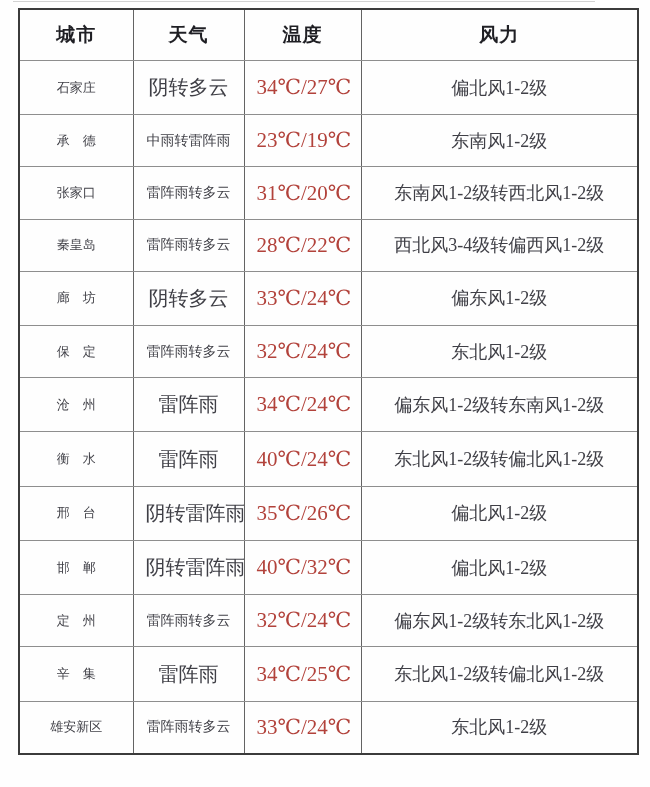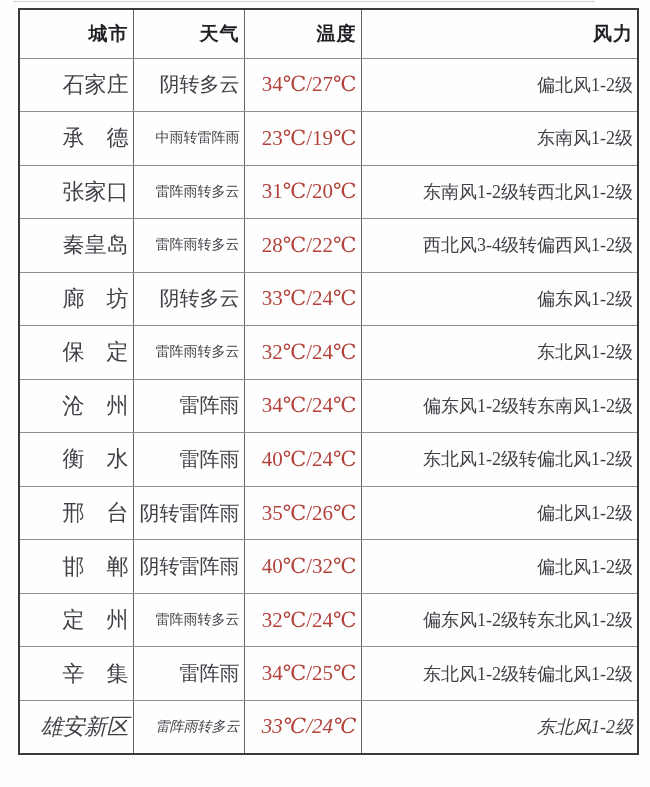--- a/index.html
+++ b/index.html
@@ -32,38 +32,38 @@
     width: 619px;
     height: 747px;
     border-collapse: collapse;
     table-layout: fixed;
     background: #fefefe;
     border: 2px solid var(--border-dark, #3b3b3b);
   }
   th, td {
     border-right: 1px solid var(--line-v, #636363);
     border-bottom: 1px solid var(--line-h, #8e8e8e);
-    text-align: right;
+    text-align: center;
     vertical-align: middle;
-    padding: 4px;
+    padding: 12px;
     overflow: hidden;
     white-space: nowrap;
   }
   th:last-child, td:last-child { border-right: none; }
-  tr:last-child td { border-bottom: none; font-style: italic; }
+  tr:last-child td { border-bottom: none; }
   thead tr { height: 49px; }
   tbody tr { height: 49.85px; }
   th {
     font-size: 19px;
     font-weight: bold;
     color: #1f1f24;
     letter-spacing: 1px;
   }
   td.city {
-    font-size: 22px;
+    font-size: 13px;
     color: var(--text-color, #3f3f46);
   }
   td.weather {
     font-size: 20px;
     color: var(--text-color, #3f3f46);
   }
   td.weather.small { font-size: 14px; }
   td.temp {
     font-size: 21px;
     color: var(--temp-red, #b2423b);

